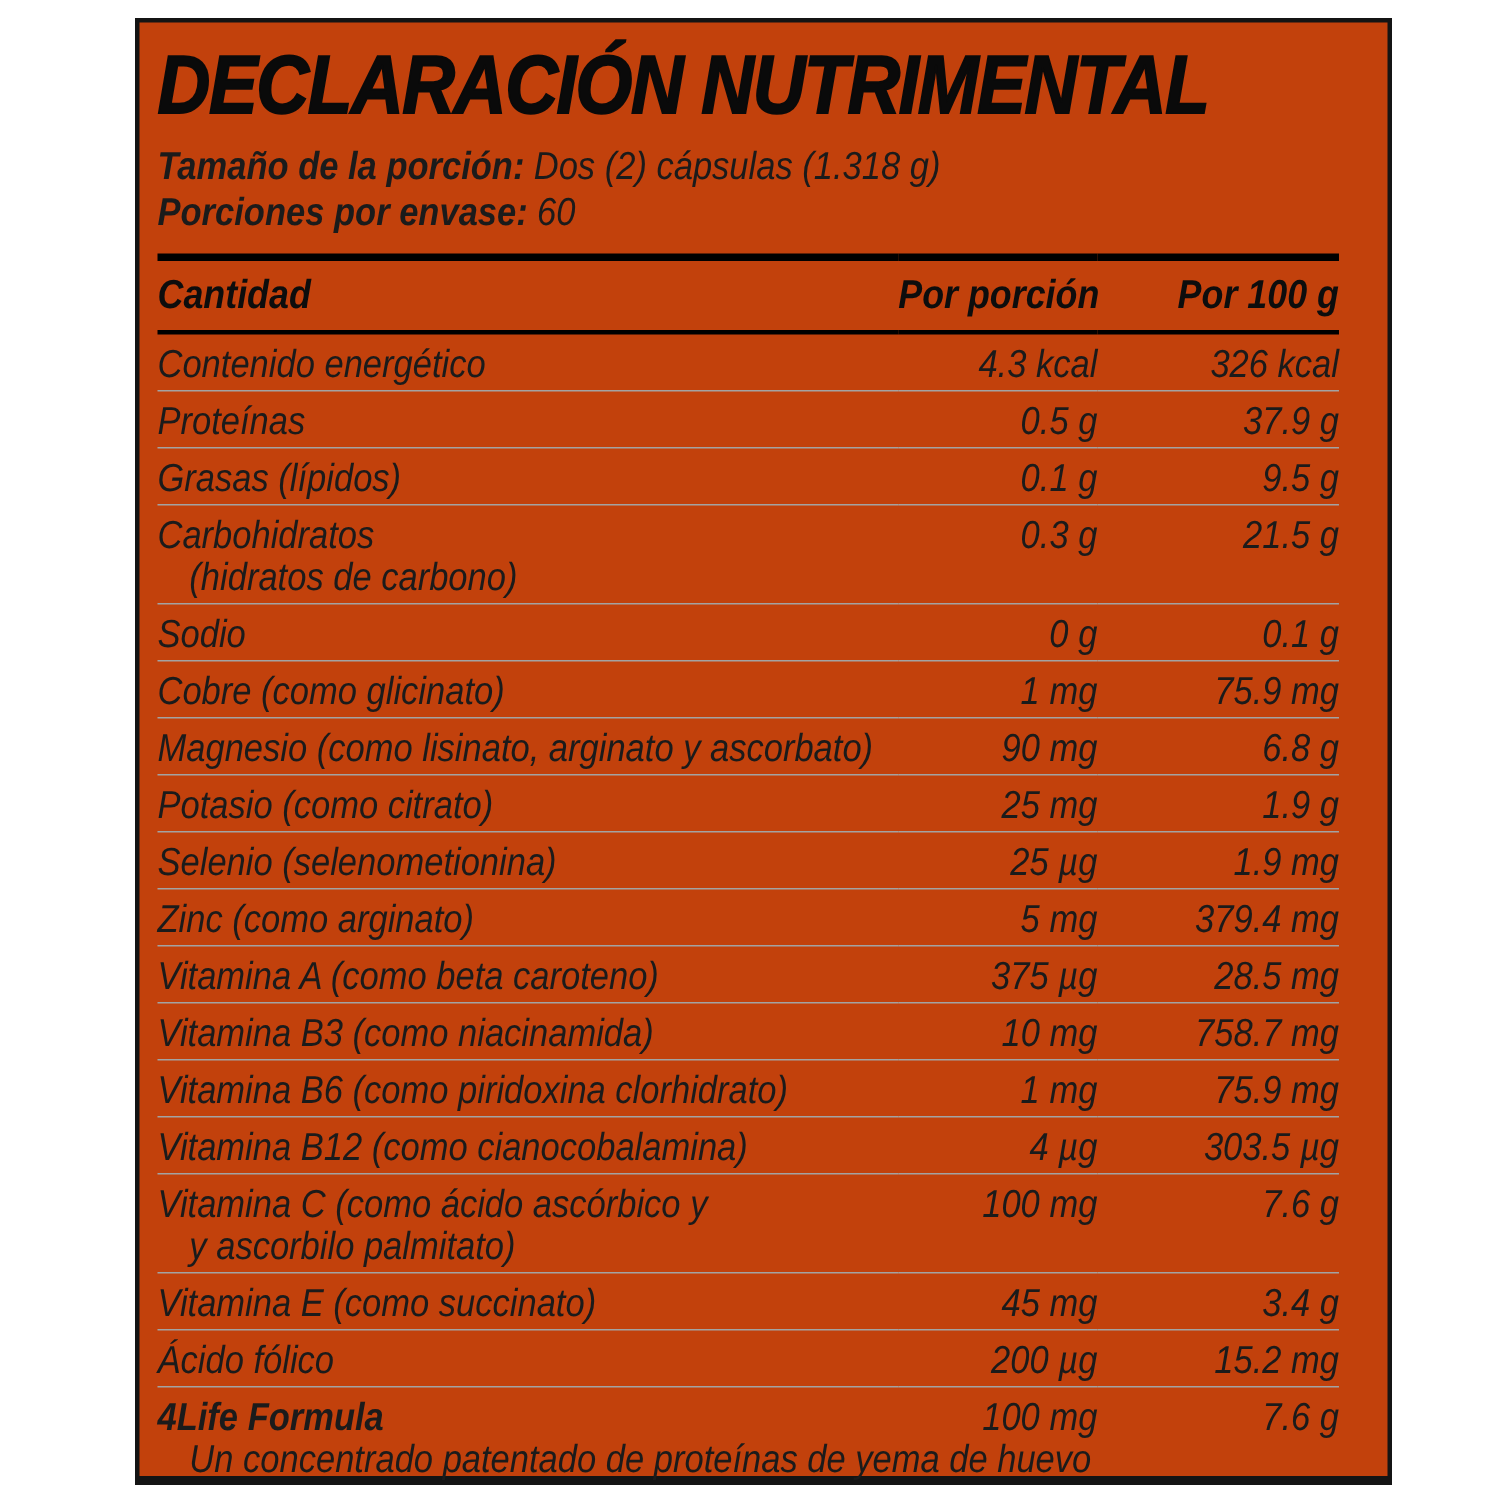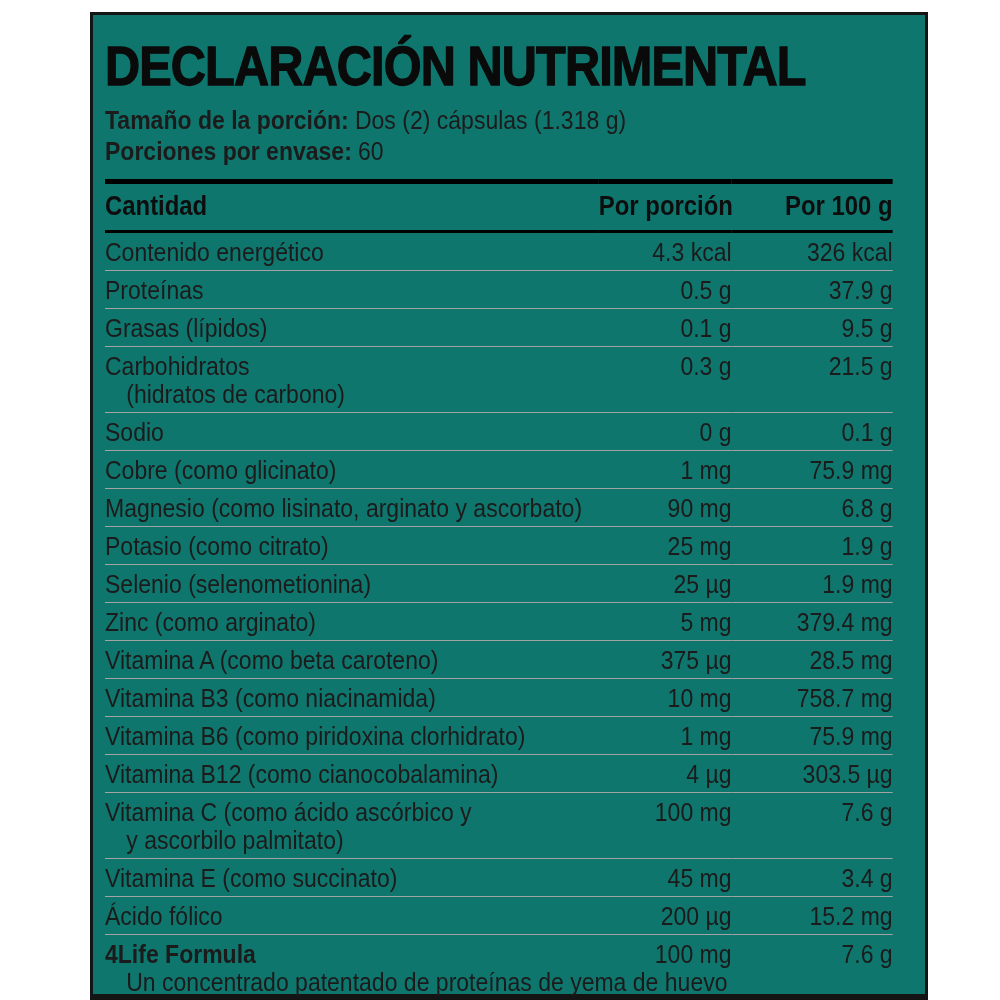--- a/index.html
+++ b/index.html
@@ -4,23 +4,23 @@
 <style>
   html,body{margin:0;padding:0;}
   body{
     width:1000px;height:1000px;background:#ffffff;
     font-family:"Liberation Sans", sans-serif;
     color:#1b1b1b;position:relative;overflow:hidden;
   }
   .sheet{
     position:absolute;left:90px;top:12px;
     width:808px;height:959px;
-    background:#0f766e;
+    background:#c2410c;
     border:3px solid #141414;border-bottom-width:6px;
-    padding:20px 12px 0 12px;box-sizing:content-box;
+    padding:10px 12px 0 12px;box-sizing:content-box;font-style:italic;
   }
   
   .condense{
     transform:scaleX(0.885);transform-origin:0 0;width:890px;
   }
   .title{
     font-size:55px;font-weight:bold;letter-spacing:-1px;
     color:#0a0a0a;line-height:58px;margin:2px 0 10px 0;
     -webkit-text-stroke:1.3px #0a0a0a;white-space:nowrap;
   }

